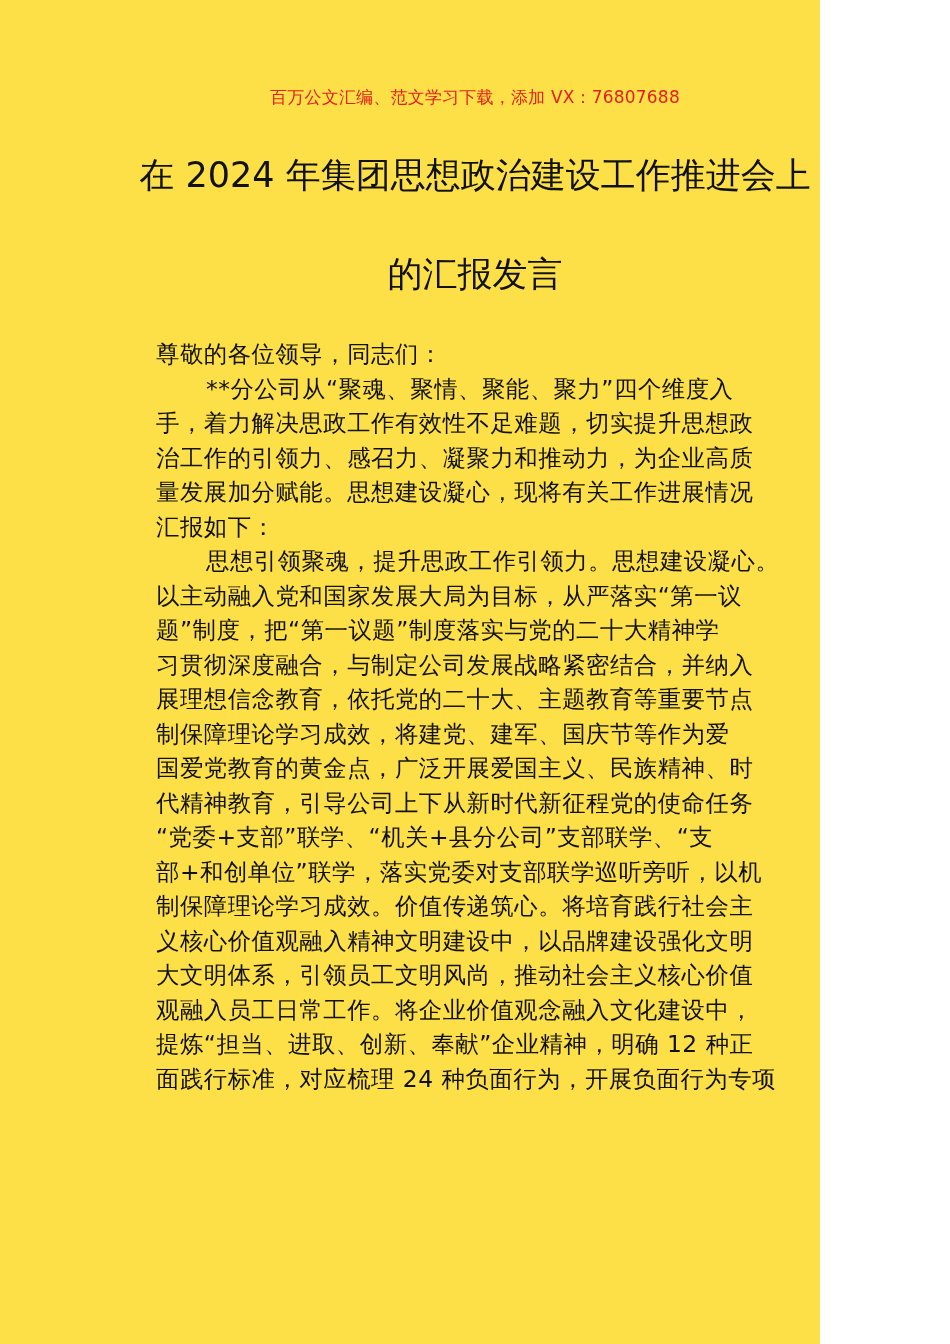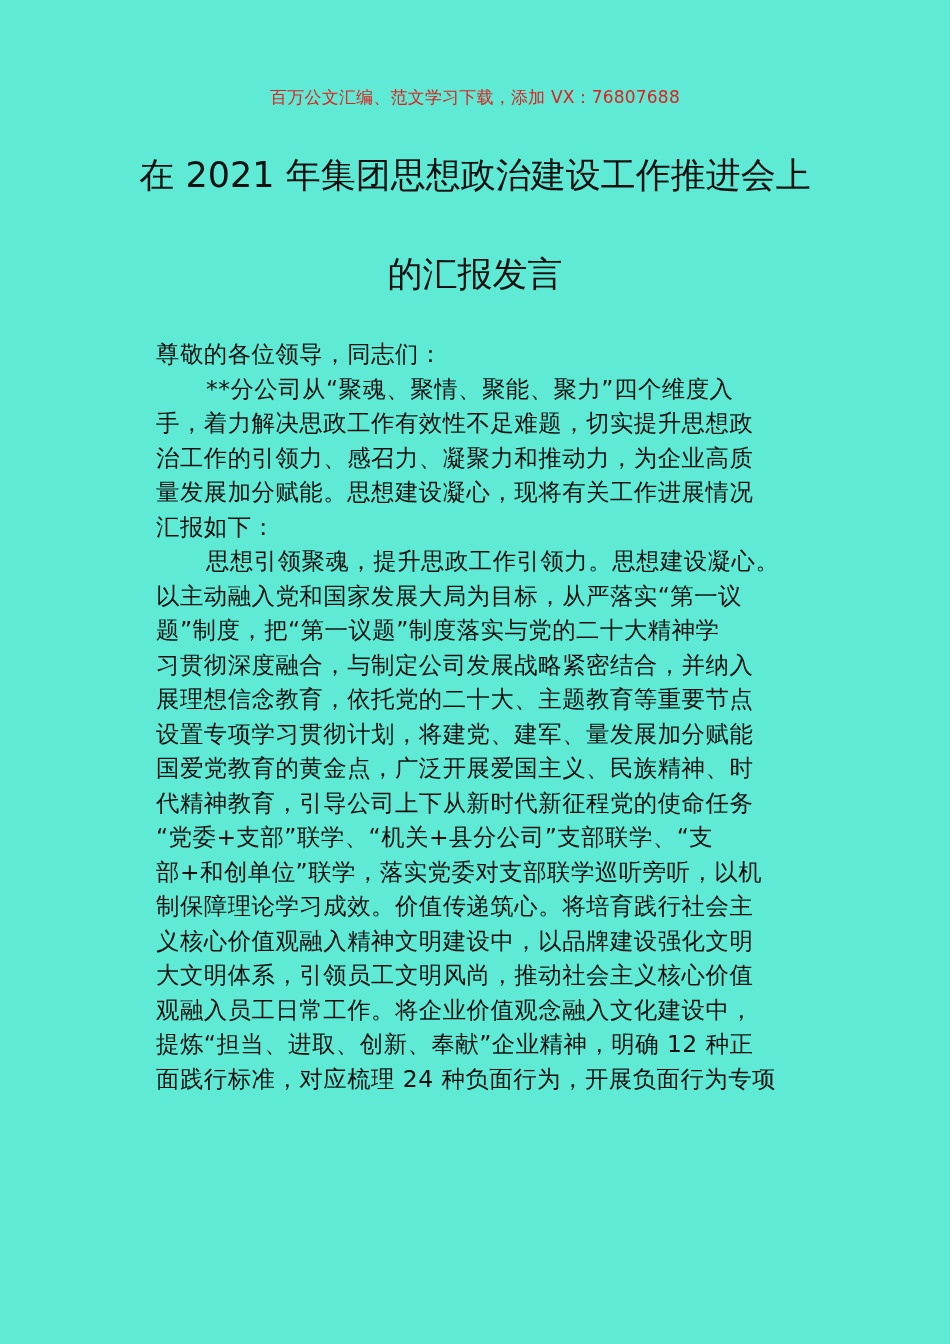--- a/index.html
+++ b/index.html
@@ -12,23 +12,23 @@
       height: 1344px;
       position: relative;
       overflow: hidden;
       font-family: "DejaVu Sans", "Liberation Sans", sans-serif;
       color: #111111;
     }
     .page {
       position: absolute;
       left: 0;
       top: 0;
-      width: 950px;
+      width: 820px;
       height: 1344px;
-      background: #5eead4;
+      background: #fde047;
     }
     .watermark {
       position: absolute;
       top: 84px;
       left: 0;
       width: 950px;
       text-align: center;
       font-size: 17px;
       line-height: 26px;
       color: #e02020;
@@ -66,41 +66,41 @@
       padding-left: 50px;
     }
   </style>
 </head>
 <body>
 
 <div class="page">
 
   <div class="watermark">百万公文汇编、范文学习下载，添加 VX：76807688</div>
 
-  <div class="title title-line-1">在 2021 年集团思想政治建设工作推进会上</div>
+  <div class="title title-line-1">在 2024 年集团思想政治建设工作推进会上</div>
   <div class="title title-line-2">的汇报发言</div>
 
   <div class="body-text">
     <div class="line">尊敬的各位领导，同志们：</div>
 
     <div>
       <div class="line indent">**分公司从“聚魂、聚情、聚能、聚力”四个维度入</div>
       <div class="line">手，着力解决思政工作有效性不足难题，切实提升思想政</div>
       <div class="line">治工作的引领力、感召力、凝聚力和推动力，为企业高质</div>
       <div class="line">量发展加分赋能。思想建设凝心，现将有关工作进展情况</div>
       <div class="line">汇报如下：</div>
     </div>
 
     <div>
       <div class="line indent">思想引领聚魂，提升思政工作引领力。思想建设凝心。</div>
       <div class="line">以主动融入党和国家发展大局为目标，从严落实“第一议</div>
       <div class="line">题”制度，把“第一议题”制度落实与党的二十大精神学</div>
       <div class="line">习贯彻深度融合，与制定公司发展战略紧密结合，并纳入</div>
       <div class="line">展理想信念教育，依托党的二十大、主题教育等重要节点</div>
-      <div class="line">设置专项学习贯彻计划，将建党、建军、量发展加分赋能</div>
+      <div class="line">制保障理论学习成效，将建党、建军、国庆节等作为爱</div>
       <div class="line">国爱党教育的黄金点，广泛开展爱国主义、民族精神、时</div>
       <div class="line">代精神教育，引导公司上下从新时代新征程党的使命任务</div>
       <div class="line">“党委+支部”联学、“机关+县分公司”支部联学、“支</div>
       <div class="line">部+和创单位”联学，落实党委对支部联学巡听旁听，以机</div>
       <div class="line">制保障理论学习成效。价值传递筑心。将培育践行社会主</div>
       <div class="line">义核心价值观融入精神文明建设中，以品牌建设强化文明</div>
       <div class="line">大文明体系，引领员工文明风尚，推动社会主义核心价值</div>
       <div class="line">观融入员工日常工作。将企业价值观念融入文化建设中，</div>
       <div class="line">提炼“担当、进取、创新、奉献”企业精神，明确 12 种正</div>
       <div class="line">面践行标准，对应梳理 24 种负面行为，开展负面行为专项</div>

